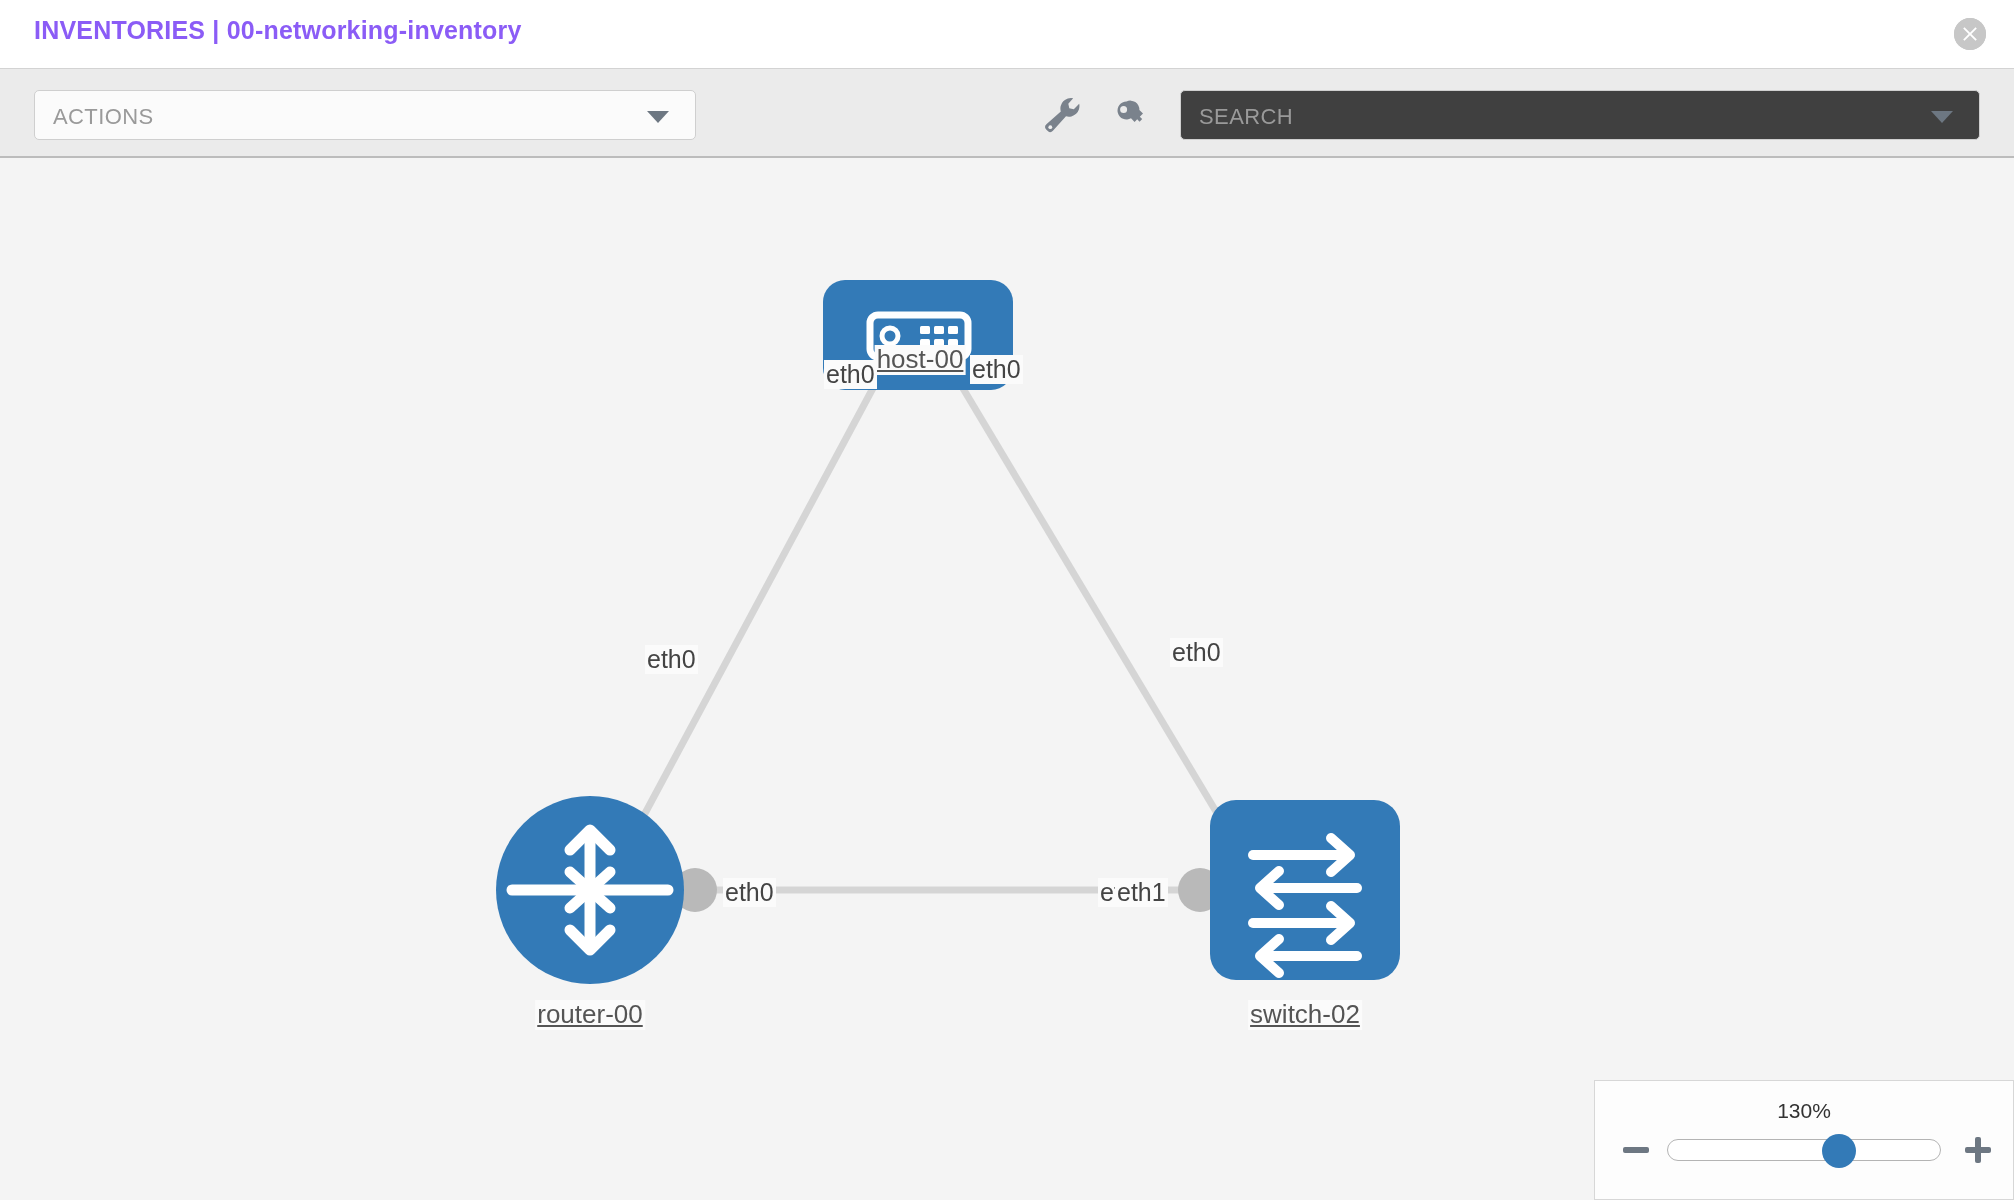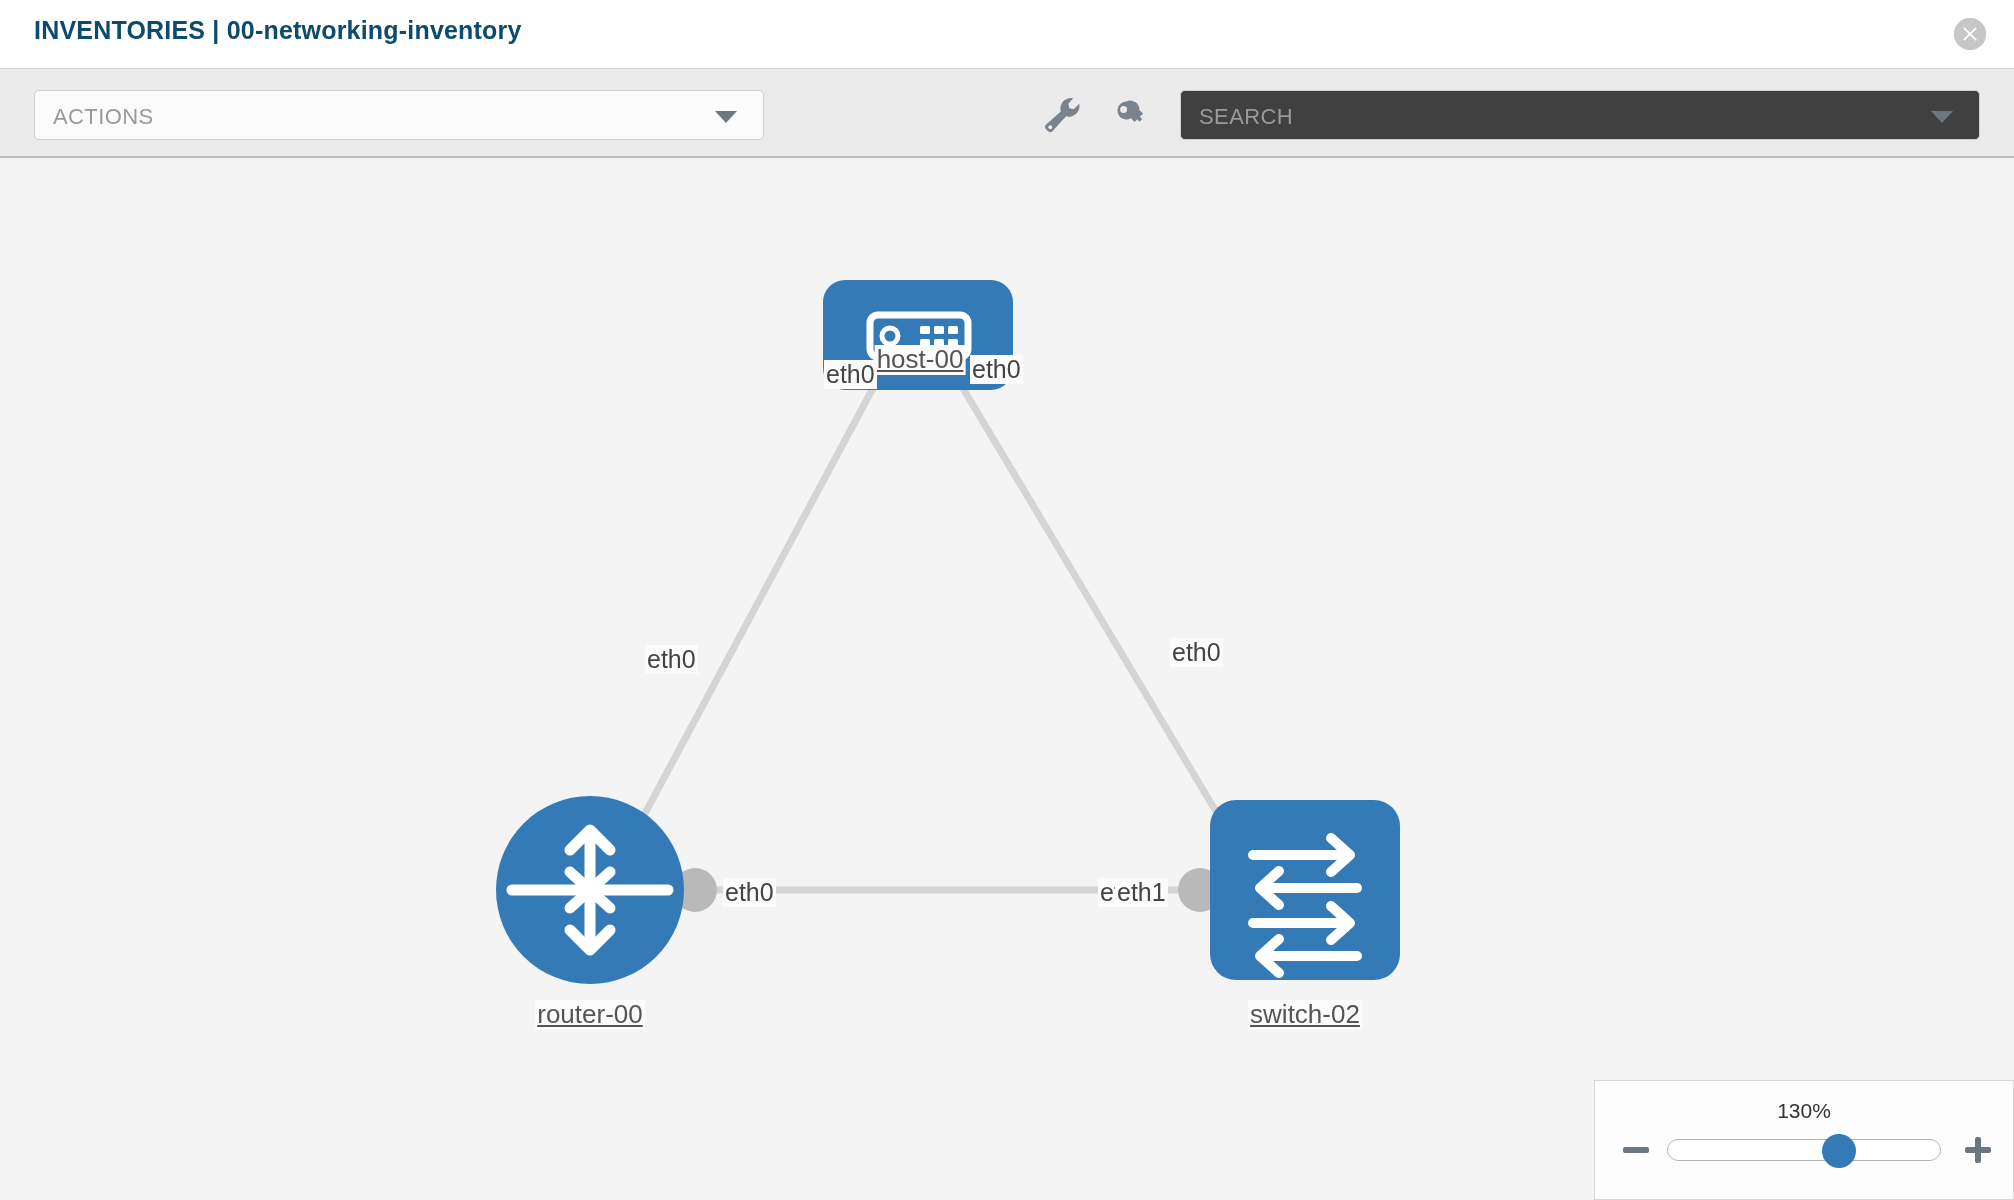--- a/index.html
+++ b/index.html
@@ -12,40 +12,40 @@
   }
   #app { position: relative; width: 2014px; height: 1200px; background: #f4f4f4; }
 
   
   .header {
     position: absolute; left: 0; top: 0; width: 2014px; height: 68px;
     background: #ffffff;
   }
   .header-title {
     position: absolute; left: 34px; top: 16px;
-    font-size: 25px; font-weight: bold; color: #0c4a6e;
+    font-size: 25px; font-weight: bold; color: #8b5cf6;
     letter-spacing: 0.2px; white-space: nowrap;
   }
   .close-btn {
     position: absolute; right: 28px; top: 18px;
     width: 32px; height: 32px; border-radius: 50%;
     background: #c7c7c7; cursor: pointer;
   }
   .close-btn svg { display: block; }
 
   
   .toolbar {
     position: absolute; left: 0; top: 68px; width: 2014px; height: 90px;
     background: #ebebeb;
     border-top: 1px solid #d3d3d3;
     border-bottom: 2px solid #bcbcbc;
   }
   .actions-select {
     position: absolute; left: 34px; top: 21px;
-    width: 730px; height: 50px;
+    width: 662px; height: 50px;
     background: #fbfbfb;
     border: 1px solid #cfcfcf; border-radius: 5px;
   }
   .actions-select .sel-label {
     position: absolute; left: 18px; top: 13px;
     font-size: 22px; color: #9a9a9a; letter-spacing: 0.4px;
   }
   .caret {
     position: absolute; right: 26px; top: 50%; margin-top: -4px;
     width: 0; height: 0;

